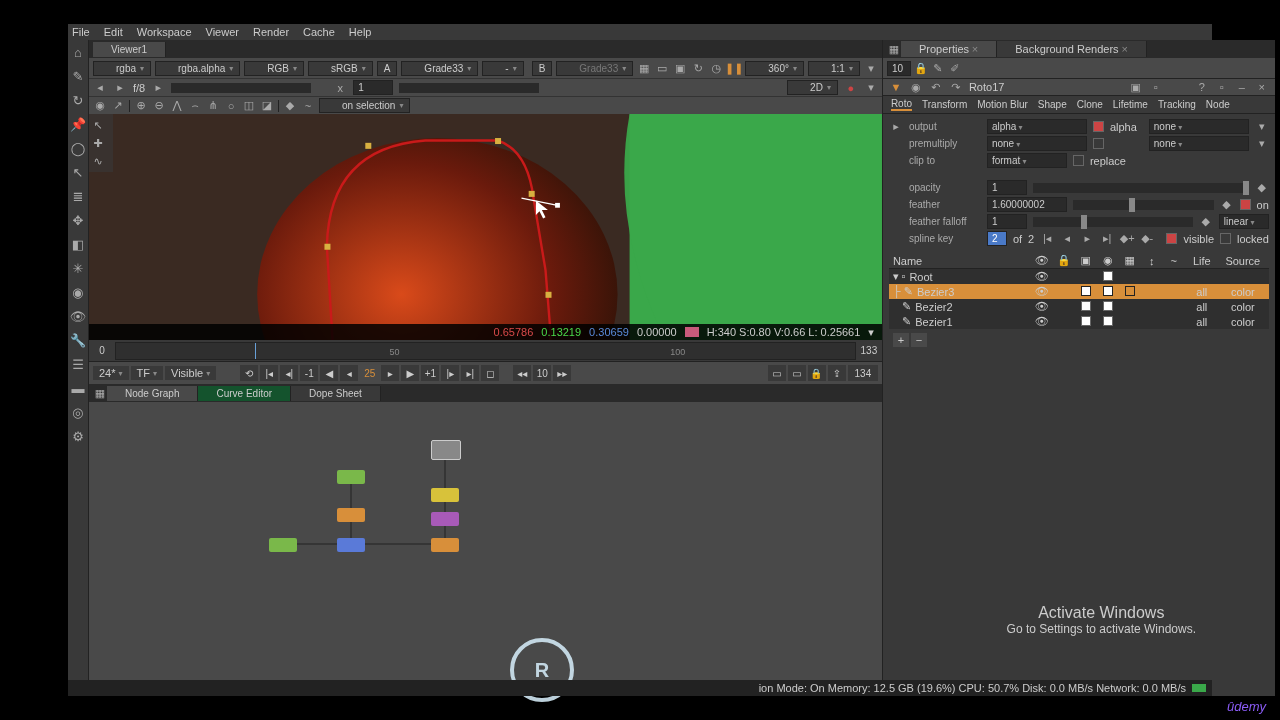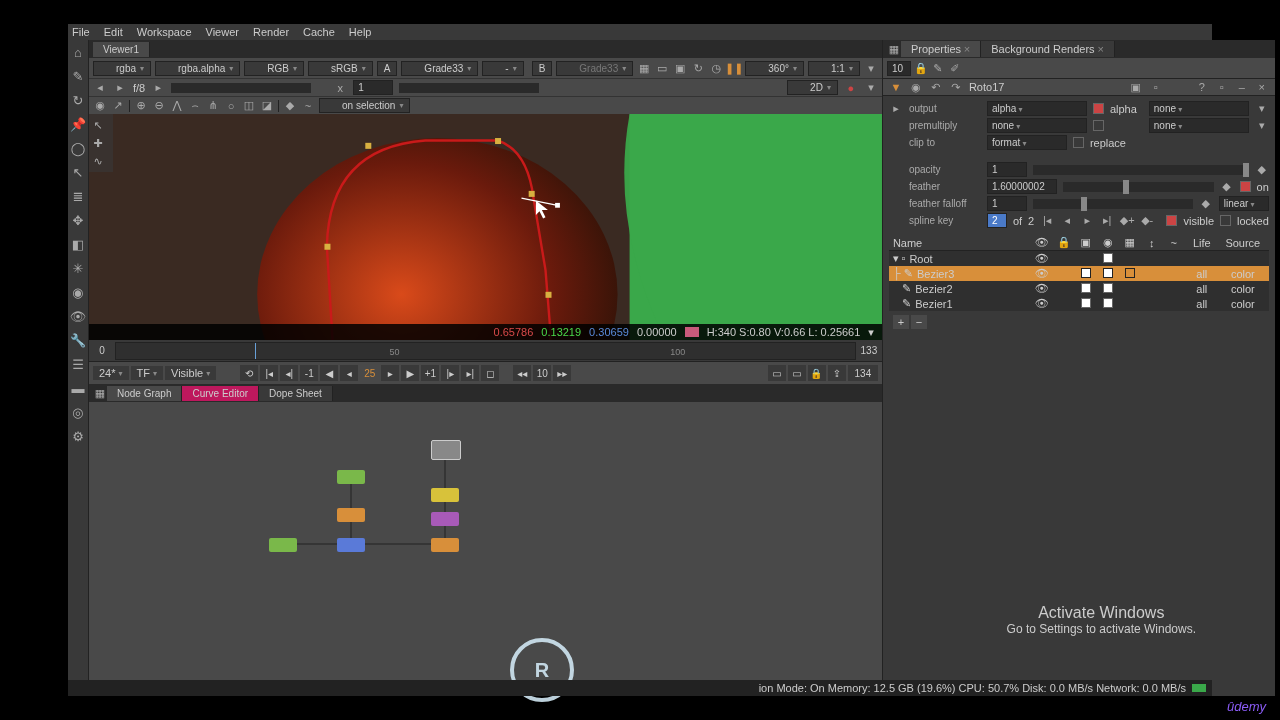--- a/index.html
+++ b/index.html
@@ -5,21 +5,21 @@
 * { margin: 0; padding: 0; box-sizing: border-box; font-family: Arial, sans-serif; font-size: 11px; color: #ccc; }
 body { background: #000; width: 1280px; height: 720px; overflow: hidden; position: relative; }
 .app { position: absolute; left: 68px; top: 24px; width: 1144px; height: 672px; background: #393939; display: flex; flex-direction: column; }
 .menubar { height: 16px; background: #393939; display: flex; align-items: center; padding: 0 4px; gap: 14px; }
 .menubar span { font-size: 11px; cursor: pointer; }
 .main { flex: 1; display: flex; }
 .toolstrip { width: 26px; background: #393939; display: flex; flex-direction: column; align-items: center; gap: 4px; padding-top: 2px; border-right: 1px solid #222; }
 .toolstrip .ti { width: 20px; height: 20px; display: flex; align-items: center; justify-content: center; font-size: 13px; color: #aaa; cursor: pointer; }
 .center { flex: 1; display: flex; flex-direction: column; }
 .tabs { height: 18px; background: #2a2a2a; display: flex; align-items: center; padding-left: 4px; }
-.tab { background: #494949; padding: 2px 10px; font-size: 10px; border-right: 1px solid #222; }
+.tab { background: #494949; padding: 2px 18px; font-size: 10px; border-right: 1px solid #222; }
 .viewertoolbar { height: 20px; background: #494949; display: flex; align-items: center; gap: 4px; padding: 0 4px; }
 .vbtn, .vsel { background: #393939; border: 1px solid #222; padding: 1px 6px; font-size: 10px; }
 .vsel { display: flex; align-items: center; gap: 4px; padding-left: 22px; }
 .vsel::after { content: '▾'; font-size: 8px; color: #888; }
 .spacer { flex: 1; }
 .viewertoolbar2 { height: 18px; background: #494949; display: flex; align-items: center; gap: 6px; padding: 0 4px; border-top: 1px solid #333; }
 .viewertoolbar3 { height: 18px; background: #494949; display: flex; align-items: center; gap: 4px; padding: 0 4px; border-top: 1px solid #333; }
 .ic { width: 14px; height: 14px; display: flex; align-items: center; justify-content: center; font-size: 11px; color: #aaa; }
 .viewport { position: relative; height: 226px; background: #2a2a2a; overflow: hidden; }
 .vp-img { position: absolute; inset: 0; }
@@ -255,21 +255,21 @@
           <div class="pb">▭</div>
           <div class="pb">🔒</div>
           <div class="pb">⇪</div>
           <div class="pb" style="width:30px">134</div>
         </div>
       </div>
 
       <div class="paneltabs">
         <span class="ic">▦</span>
         <div class="tab">Node Graph</div>
-        <div class="tab" style="background:#be185d">Curve Editor</div>
+        <div class="tab" style="background:#14532d">Curve Editor</div>
         <div class="tab" style="background:#393939">Dope Sheet</div>
       </div>
 
       <div class="nodegraph">
         <svg style="position:absolute;inset:0" width="100%" height="100%">
           <line x1="262" y1="76" x2="262" y2="108" stroke="#222"></line>
           <line x1="262" y1="120" x2="262" y2="136" stroke="#222"></line>
           <line x1="204" y1="142" x2="248" y2="142" stroke="#222"></line>
           <line x1="276" y1="142" x2="344" y2="142" stroke="#222"></line>
           <line x1="356" y1="56" x2="356" y2="86" stroke="#222"></line>
@@ -307,20 +307,30 @@
         <span>Roto17</span>
         <div class="spacer"></div>
         <span class="ic">▣</span>
         <span class="ic">▫</span>
         <span style="width:20px"></span>
         <span class="ic">?</span>
         <span class="ic">▫</span>
         <span class="ic">–</span>
         <span class="ic">×</span>
       </div>
+      <div class="proptabs">
+        <span class="active">Roto</span>
+        <span>Transform</span>
+        <span>Motion Blur</span>
+        <span>Shape</span>
+        <span>Clone</span>
+        <span>Lifetime</span>
+        <span>Tracking</span>
+        <span>Node</span>
+      </div>
       <div class="props">
         <div class="prow">
           <span class="ic">▸</span>
           <div class="plabel">output</div>
           <div class="pinput psel" style="width:100px">alpha</div>
           <span class="chk" style="background:#c44"></span>
           <span>alpha</span>
           <div class="spacer"></div>
           <div class="pinput psel" style="width:100px">none</div>
           <span class="ic">▾</span>
@@ -347,21 +357,21 @@
           <div class="plabel">opacity</div>
           <div class="pinput" style="width:40px">1</div>
           <div class="slider">
               <div class="hnd" style="right:0"></div>
             </div>
           <span class="ic">◆</span>
         </div>
         <div class="prow">
           <span style="width:14px"></span>
           <div class="plabel">feather</div>
-          <div class="pinput" style="width:70px">1.60000002</div>
+          <div class="pinput" style="width:80px">1.60000002</div>
           <div class="slider">
               <div class="hnd" style="left:40%"></div>
             </div>
           <span class="ic">◆</span>
           <span class="chk" style="background:#c44"></span>
           <span>on</span>
         </div>
         <div class="prow">
           <span style="width:14px"></span>
           <div class="plabel">feather falloff</div>

